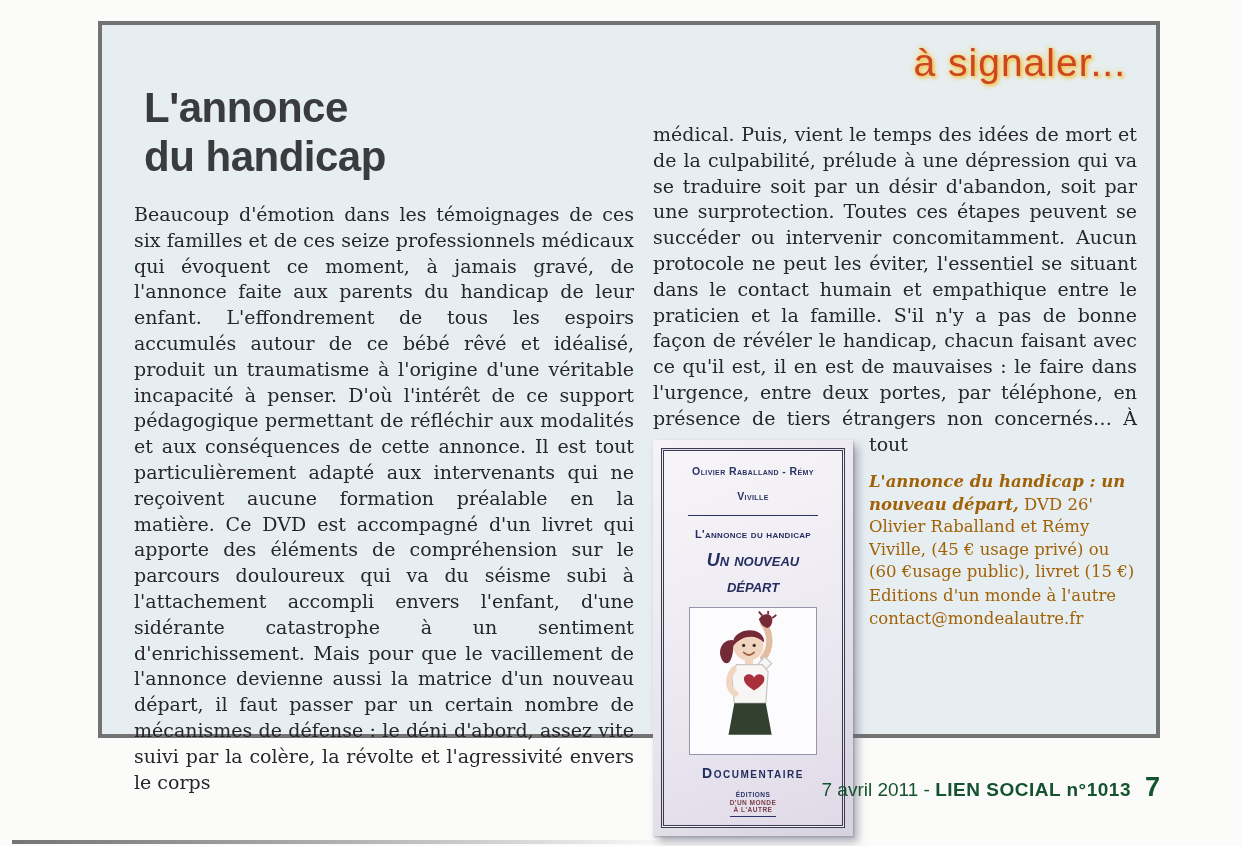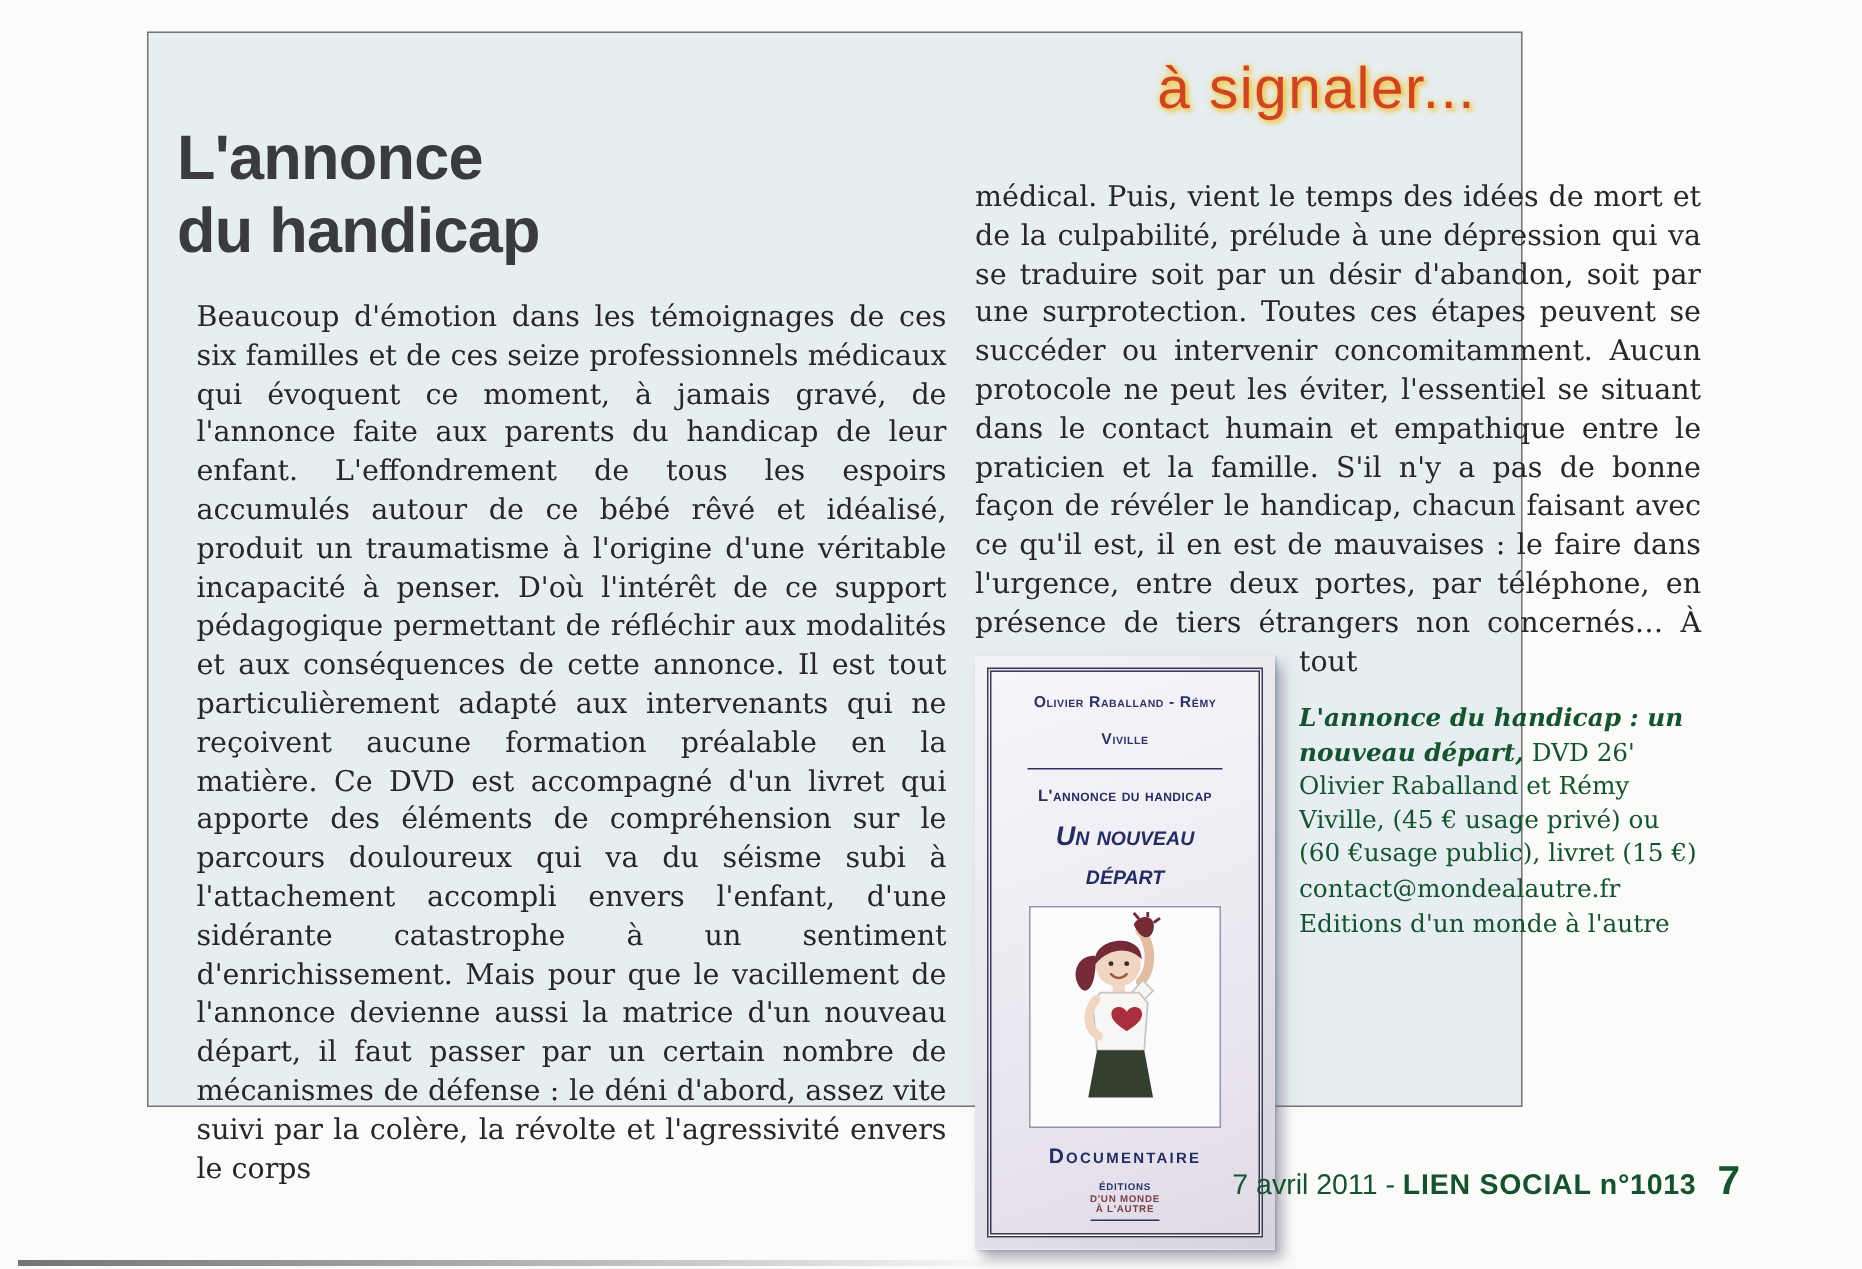--- a/index.html
+++ b/index.html
@@ -3,34 +3,34 @@
 <meta charset="utf-8">
 <style>
   * { box-sizing: border-box; margin: 0; padding: 0; }
   html,body { width:1241px; height:846px; }
   body { background:#fbfbf9; font-family:"Liberation Sans", sans-serif; overflow:hidden; }
 
   .page { position:relative; width:1241px; height:846px; }
 
   
   .panel {
-    position:absolute; left:98px; top:21px; width:917px; height:717px;
-    background:#e7eef1; border:1px solid #737373;
+    position:absolute; left:98px; top:21px; width:1062px; height:717px;
+    background:#e7eef1; border:4px solid #737373;
   }
 
   
   .signaler {
     position:absolute; top:16px; right:30px;
     font-size:39px; letter-spacing:1px; color:#ce4526;
     text-shadow: 0 0 2px #f6ce55, 0 0 6px rgba(246,200,70,.95), 2px 2px 3px rgba(240,190,60,.8);
   }
 
   
   .headline {
-    position:absolute; left:19px; top:58px;
+    position:absolute; left:42px; top:58px;
     font-size:42px; line-height:1.17; color:#3a3b3f; letter-spacing:-0.5px;
   }
 
   .body-text {
     font-family:"DejaVu Serif", serif;
     font-size:19px; line-height:25.8px; color:#26262b;
     text-align:justify;
   }
   .col-left  { position:absolute; left:32px;  top:177px; width:500px; }
   .col-right { position:absolute; left:551px; top:97px;  width:484px; }
@@ -55,21 +55,21 @@
     border:1px solid #9595ab; display:flex; align-items:center; justify-content:center;
   }
   .cover-illus svg { width:118px; height:140px; }
   .cover-genre { font-size:14px; font-weight:bold; font-variant:small-caps; letter-spacing:1.5px; color:#232d60; }
   .cover-publisher { margin-top:5px; font-size:6.5px; line-height:7.5px; font-weight:bold; letter-spacing:.5px; color:#7a4048; display:inline-block; border-bottom:1px solid #2a3364; padding-bottom:2px; text-transform:uppercase; }
   .cover-publisher div:first-child { color:#2a3466; }
 
   
   .caption {
     overflow:hidden; margin-top:14px;
-    font-size:16.5px; line-height:22.5px; color:#14532d; text-align:left;
+    font-size:16.5px; line-height:22.5px; color:#a16207; text-align:left;
   }
   .cap-bold { font-weight:bold; font-style:italic; }
   .caption .cap-line { margin-top:1px; }
 
   
   .footer {
     position:absolute; left:0; top:772px; width:1160px; text-align:right;
     color:#14532d; font-size:19px;
   }
   .footer .mag { font-weight:bold; letter-spacing:.5px; }
@@ -145,22 +145,22 @@
               <div>d'un monde</div>
               <div>à l'autre</div>
             </div>
           </div>
         </div>
       </div>
 
 
       <div class="caption">
         <span class="cap-bold">L'annonce du handicap : un nouveau départ,</span><span> DVD 26' Olivier Raballand et Rémy Viville, (45 € usage privé) ou (60 €usage public), livret (15 €)</span>
+        <div class="cap-line">Editions d'un monde à l'autre</div>
         <div class="cap-line">contact@mondealautre.fr</div>
-        <div class="cap-line">Editions d'un monde à l'autre</div>
       </div>
     </div>
 
   </div>
 
   <div class="footer">
     <span>7 avril 2011 - </span><span class="mag">LIEN SOCIAL n°1013</span><span class="page-num">7</span>
   </div>
 
   <div class="scan-strip"></div>

